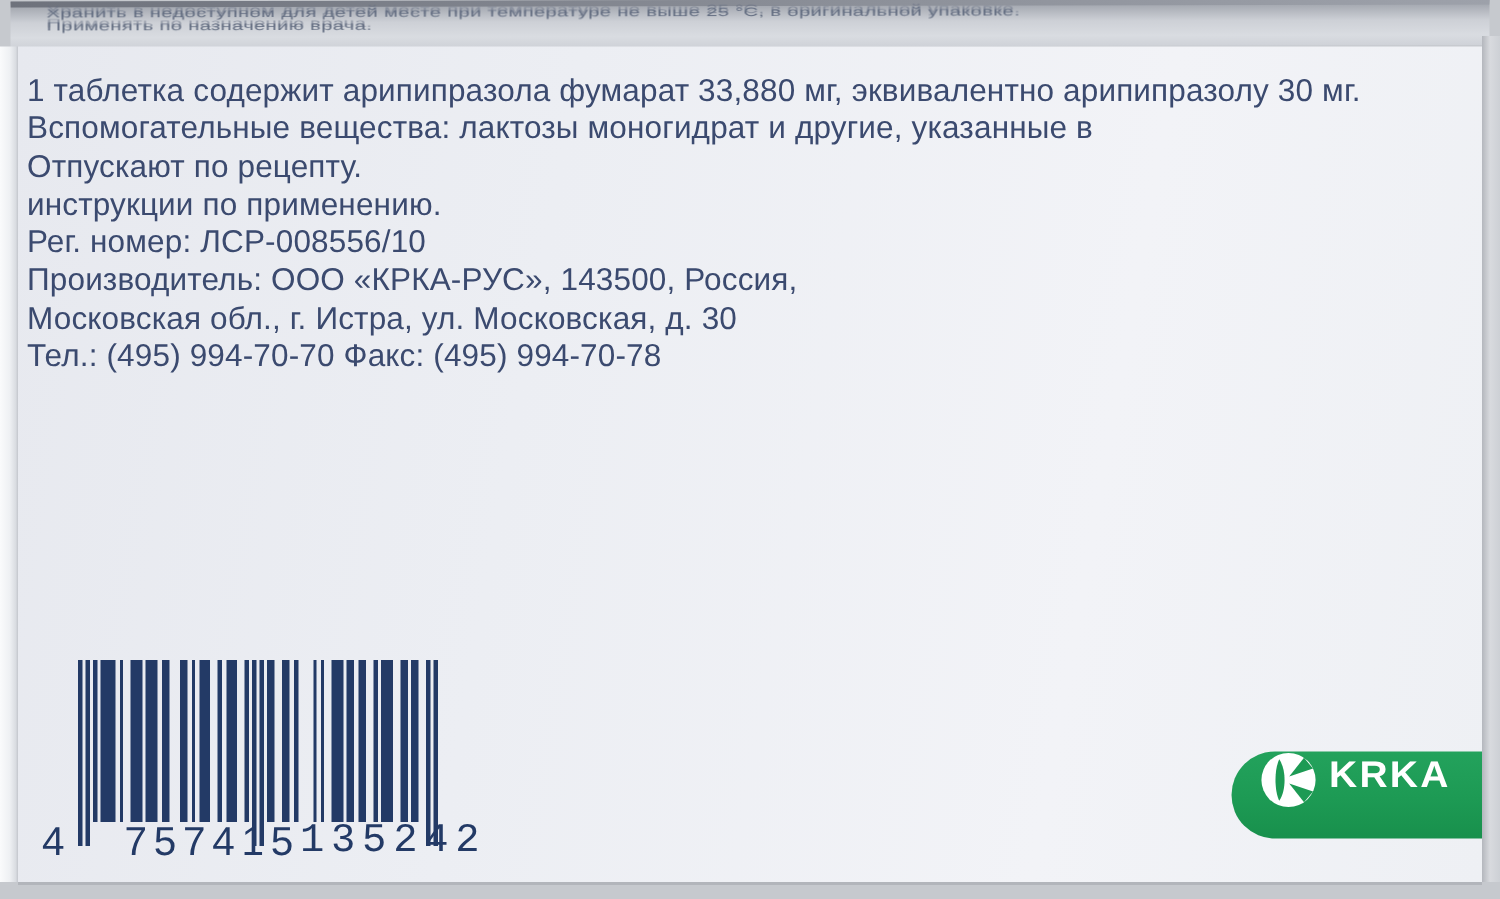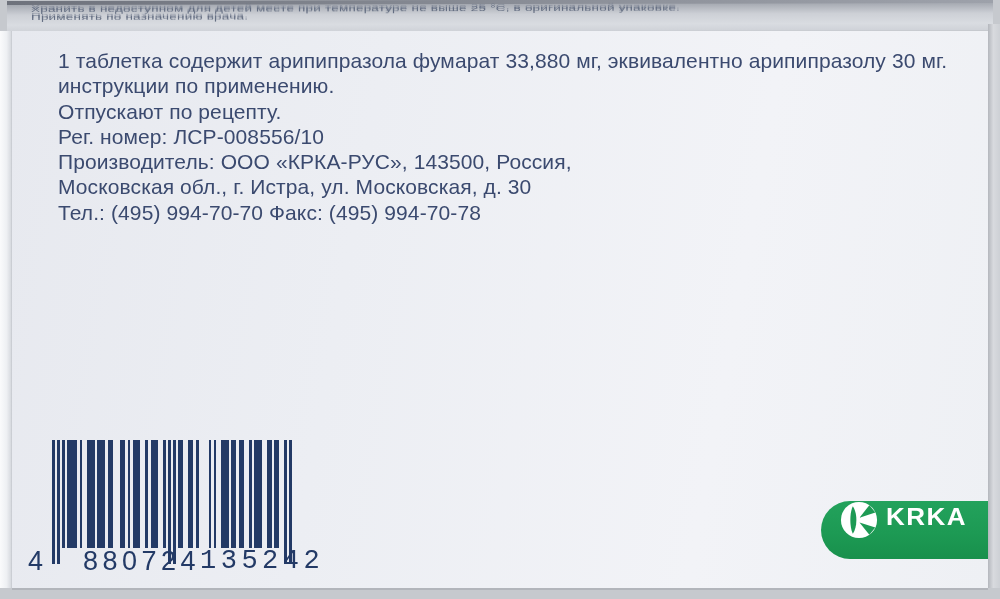--- a/index.html
+++ b/index.html
@@ -45,21 +45,20 @@
     background:linear-gradient(100deg,#e7e9ef 0%,#eceef3 35%,#f2f3f7 72%,#eef0f4 100%);
     border-bottom:2px solid #b2b5bb;
     overflow:hidden;
   }
 
   
   .info{
     position:absolute;left:6px;top:17px;
     color:#3b4a6f;font-size:21px;line-height:25.3px;letter-spacing:.1px;
     white-space:nowrap;
-    margin-left:40px;
   }
 
   
   .barcode{position:absolute;left:16px;top:409px;width:300px;height:150px;}
   .bars{position:absolute;left:24px;top:0;width:240px;height:124px;}
   .bars .bar{position:absolute;top:0;background:#233a66;}
   .ean-digit{
     position:absolute;color:#233a66;font-size:27px;font-weight:400;
     letter-spacing:4.5px;top:106px;white-space:nowrap;
   }
@@ -93,22 +92,23 @@
     </div>
   </div>
 
   <div class="side-left"></div>
   <div class="side-right"></div>
 
   <div class="face">
 
     <div class="info">
       <div>1 таблетка содержит арипипразола фумарат 33,880 мг, эквивалентно арипипразолу 30 мг.</div>
+      <div>Вспомогательные вещества: лактозы моногидрат и другие, указанные в</div>
+      <div>Отпускают по рецепту.</div>
       <div>инструкции по применению.</div>
-      <div>Отпускают по рецепту.</div>
       <div>Рег. номер: ЛСР-008556/10</div>
       <div>Производитель: ООО «КРКА-РУС», 143500, Россия,</div>
       <div>Московская обл., г. Истра, ул. Московская, д. 30</div>
       <div>Тел.: (495) 994-70-70 Факс: (495) 994-70-78</div>
     </div>
 
     <div class="barcode">
       <div class="bars" id="barcode-bars">
           <div class="bar" style="left: 0px; width: 2.52632px; height: 124px; background: rgb(35, 58, 102);"></div>
           <div class="bar" style="left: 5.05263px; width: 2.52632px; height: 124px; background: rgb(35, 58, 102);"></div>
@@ -135,21 +135,21 @@
           <div class="bar" style="left: 179.368px; width: 5.05263px; height: 108px; background: rgb(35, 58, 102);"></div>
           <div class="bar" style="left: 186.947px; width: 5.05263px; height: 108px; background: rgb(35, 58, 102);"></div>
           <div class="bar" style="left: 197.053px; width: 2.52632px; height: 108px; background: rgb(35, 58, 102);"></div>
           <div class="bar" style="left: 202.105px; width: 7.57895px; height: 108px; background: rgb(35, 58, 102);"></div>
           <div class="bar" style="left: 214.737px; width: 5.05263px; height: 108px; background: rgb(35, 58, 102);"></div>
           <div class="bar" style="left: 222.316px; width: 5.05263px; height: 108px; background: rgb(35, 58, 102);"></div>
           <div class="bar" style="left: 232.421px; width: 2.52632px; height: 124px; background: rgb(35, 58, 102);"></div>
           <div class="bar" style="left: 237.474px; width: 2.52632px; height: 124px; background: rgb(35, 58, 102);"></div>
         </div>
       <div class="ean-digit ean-first">4</div>
-      <div class="ean-digit ean-g1">880724</div>
+      <div class="ean-digit ean-g1">757415</div>
       <div class="ean-digit ean-g2">135242</div>
     </div>
 
     <div class="logo-band">
       <svg class="logo-symbol" viewBox="-20 -20 40 40">
         <circle cx="0" cy="0" r="19" fill="#ffffff"></circle>
         <path d="M -6.5,-14.5 C -1.5,-7.5 -1.5,7.5 -6.5,14.5 C -10,7.5 -10,-7.5 -6.5,-14.5 Z" fill="#1d9a54"></path>
         <path d="M 0.5,-2.5 L 10.9,-15.6 L 17.2,-8 Z" fill="#1d9a54"></path>
         <path d="M 0.5,2.5 L 17.2,8 L 10.9,15.6 Z" fill="#1d9a54"></path>
       </svg>

